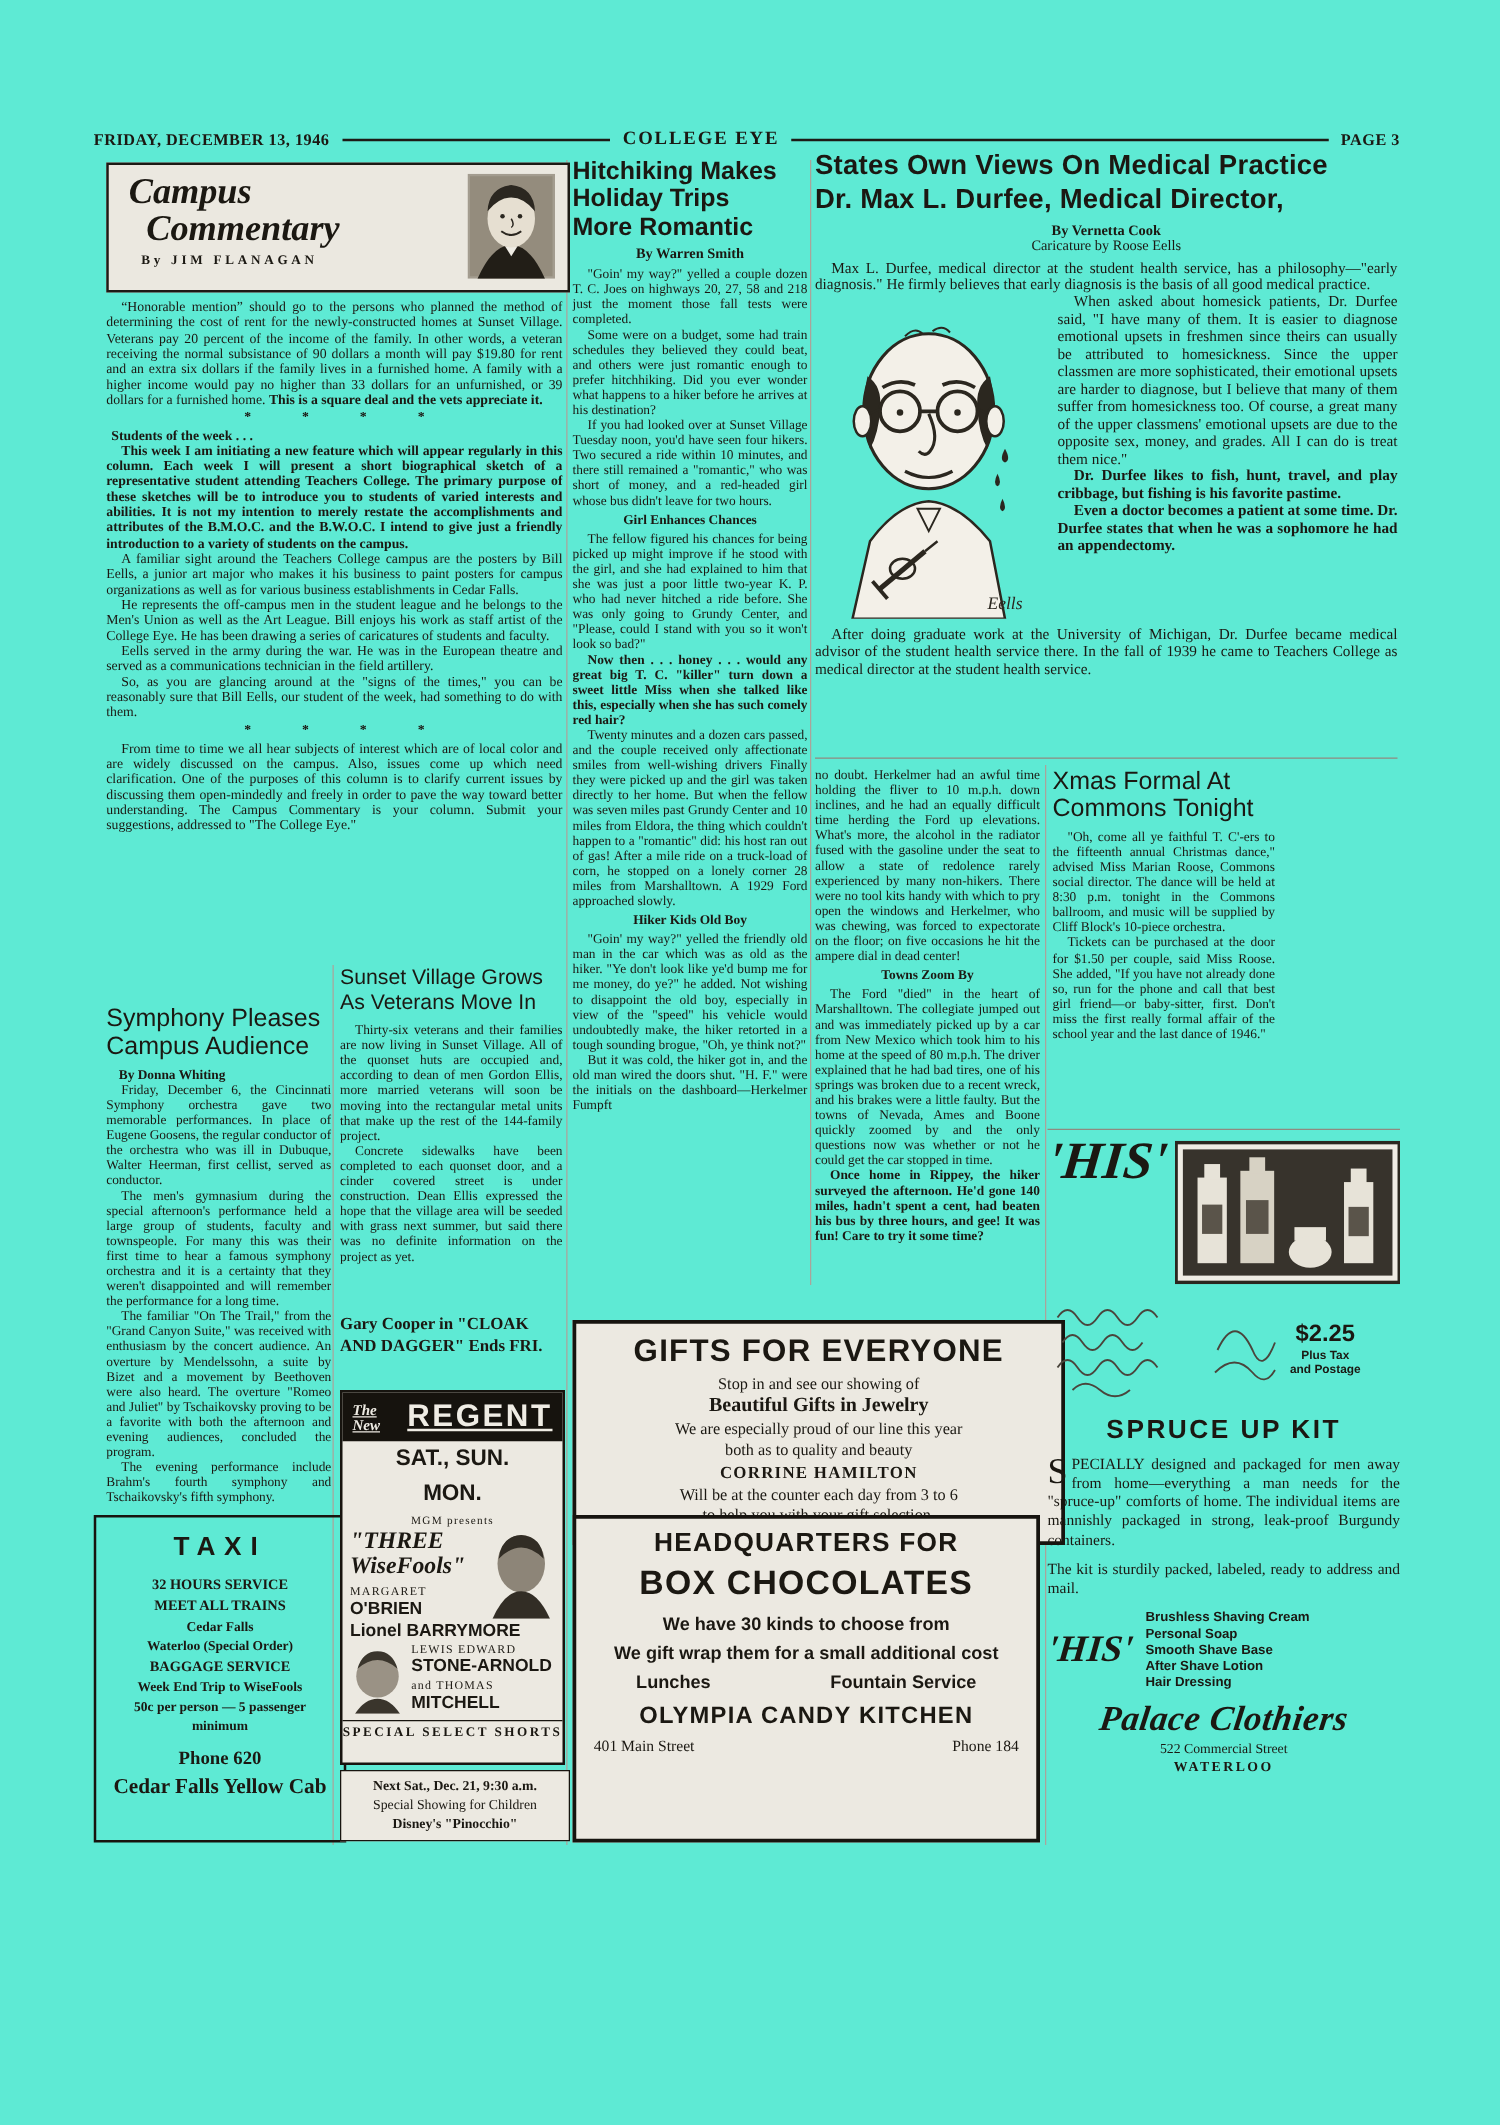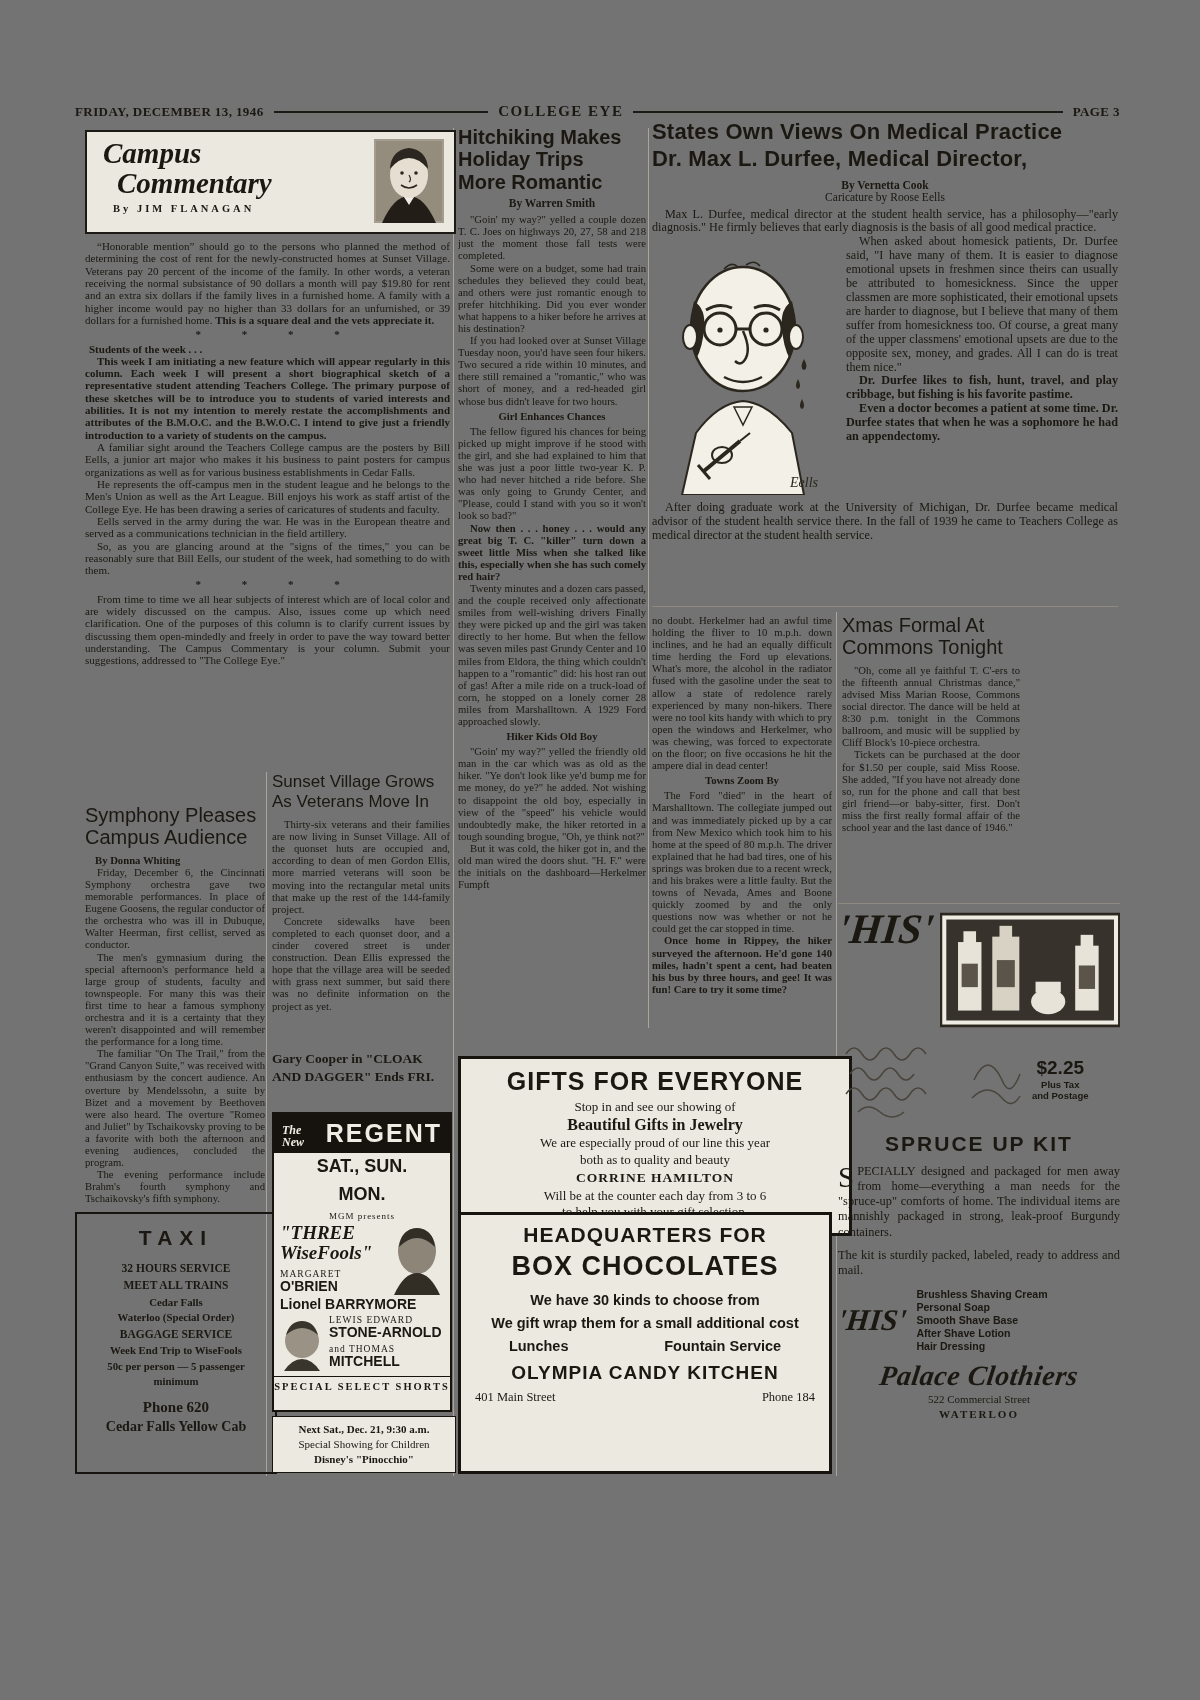--- a/index.html
+++ b/index.html
@@ -1,16 +1,16 @@
 <!DOCTYPE html>
 <html><head>
 <meta charset="utf-8">
 <style>
   html,body{margin:0;padding:0;}
-  .page{position:relative;width:1200px;height:1700px;background:#737373;color:#1b1812;
+  .page{position:relative;width:1200px;height:1700px;background:#5eead4;color:#1b1812;
         font-family:"Liberation Serif","DejaVu Serif",serif;overflow:hidden;}
   .abs{position:absolute;}
   .vrule{position:absolute;width:1px;background:#aaa49a;}
   .hrule{position:absolute;height:1px;background:#8f8a80;}
 
   
   .hdr{display:flex;align-items:center;gap:10px;font-weight:bold;font-size:13px;letter-spacing:.4px;}
   .hdr .bar{height:2px;background:#1d1a15;}
   .hdr .b1{flex:1.1;} .hdr .b2{flex:2.2;}
   .hdr .mast{font-size:15px;letter-spacing:1.5px;}
@@ -55,24 +55,24 @@
   .choc-l{font-weight:bold;font-size:14.5px;margin:7px 0;}
   .choc-row{display:flex;justify-content:space-around;font-weight:bold;font-size:14.5px;margin:7px 0;}
   .choc-store{font-weight:bold;font-size:19px;letter-spacing:1px;margin:8px 0 6px;}
   .choc-addr{display:flex;justify-content:space-between;font-size:12.5px;padding:0 14px 6px;}
 
   .taxi{border:2px solid #17140f;text-align:center;padding:12px 6px 8px;}
   .taxi-t{font-family:"Liberation Sans",sans-serif;font-weight:bold;font-size:21px;letter-spacing:7px;margin-bottom:10px;}
   .taxi-l{font-weight:bold;font-size:11.5px;line-height:1.5;}
   .taxi-s{font-weight:bold;font-size:10.8px;line-height:1.45;}
   .taxi-p{font-weight:bold;font-size:15px;margin-top:9px;}
-  .taxi-n{font-weight:bold;font-size:14px;margin-top:3px;}
+  .taxi-n{font-weight:bold;font-size:17px;margin-top:3px;}
 
   .regent{border:2px solid #17140f;background:#ece9e1;}
-  .reg-logo{background:#16130e;color:#efece4;display:flex;align-items:flex-end;gap:3px;padding:5px 8px;}
+  .reg-logo{background:#16130e;color:#efece4;display:flex;align-items:center;gap:3px;padding:5px 8px;text-decoration:underline;}
   .reg-new{font-style:italic;font-size:12px;line-height:1;}
   .reg-name{font-family:"Liberation Sans",sans-serif;font-weight:bold;font-size:25px;letter-spacing:2px;}
   .reg-days{text-align:center;font-family:Liberation Sans, sans-serif;font-weight:bold;font-size:18px;line-height:1.55;}
   .reg-pres{text-align:center;font-size:9px;letter-spacing:1px;margin-top:2px;}
   .reg-movie{font-style:italic;font-weight:bold;font-size:19px;line-height:1.05;}
   .reg-small{font-size:9.5px;letter-spacing:1px;}
   .reg-big{font-family:"Liberation Sans",sans-serif;font-weight:bold;font-size:14px;line-height:1.1;}
   .reg-shorts{border-top:1.5px solid #17140f;text-align:center;font-size:10.5px;letter-spacing:2px;font-weight:bold;padding:4px 0;margin-top:5px;}
   .pino{border:1.5px solid #17140f;text-align:center;font-size:11px;line-height:1.35;padding:5px 3px;background:#ece9e1;}
 

